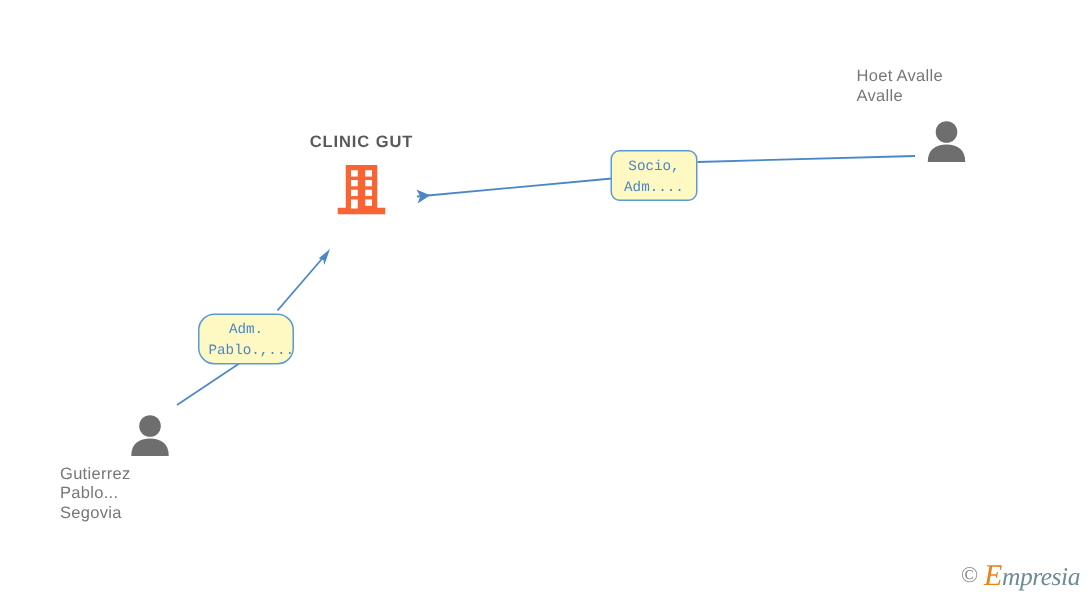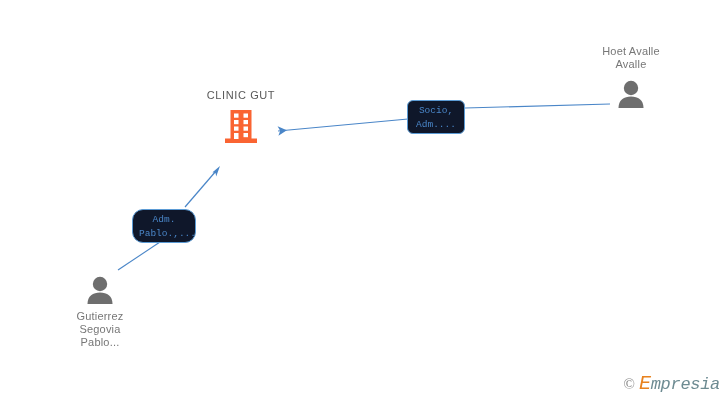--- a/index.html
+++ b/index.html
@@ -27,55 +27,54 @@
   }
 
   
   .company-node {
     position: absolute;
     text-align: center;
   }
   .company-label {
     font-family: "Liberation Sans", sans-serif;
     font-size: 11px;
-    font-weight: normal;
+    font-weight: bold;
     color: #595959;
     letter-spacing: 0.6px;
     line-height: 14px;
     white-space: nowrap;
   }
   .building-icon {
     margin: 8px auto 0 auto;
     display: block;
   }
 
   
   .person-node {
     position: absolute;
-    text-align: center;
     width: 120px;
   }
   .person-label {
     font-family: "Liberation Sans", sans-serif;
     font-size: 11px;
     color: #777777;
     line-height: 13px;
     letter-spacing: 0.2px;
   }
   .person-icon {
     display: block;
     margin: 0 auto;
   }
 
   
   .relation-box {
     position: absolute;
     border: 1px solid #5b9bd5;
     border-radius: 6px;
-    background: #0f172a;
+    background: #fef9c3;
     color: #4a86c8;
     font-family: "Liberation Mono", monospace;
     font-size: 9.5px;
     line-height: 14px;
     text-align: center;
     padding: 3px 6px;
     box-sizing: border-box;
     white-space: nowrap;
   }
 
@@ -89,21 +88,21 @@
     gap: 4px;
     user-select: none;
   }
   .wm-copy {
     font-family: "Liberation Serif", serif;
     font-size: 15px;
     color: #8a8a8a;
     line-height: 1;
   }
   .wm-word {
-    font-family: Liberation Mono, monospace;
+    font-family: Liberation Serif, serif;
     font-style: italic;
     font-size: 17px;
     color: #6d8b92;
     line-height: 1;
     letter-spacing: -0.3px;
   }
   .wm-word .wm-first {
     color: #e8821e;
     font-size: 20px;
   }
@@ -154,22 +153,22 @@
       <path d="M2.5,28 C2.5,19.6 8,16.4 15,16.4 C22,16.4 27.5,19.6 27.5,28 Z" fill="#6e6e6e"></path>
     </svg>
   </div>
 
   <div class="person-node" style="left:40px; top:276px;">
     <svg class="person-icon" width="30" height="28" viewBox="0 0 30 28" xmlns="http://www.w3.org/2000/svg">
       <circle cx="15" cy="8" r="7.2" fill="#6e6e6e"></circle>
       <path d="M2.5,28 C2.5,19.6 8,16.4 15,16.4 C22,16.4 27.5,19.6 27.5,28 Z" fill="#6e6e6e"></path>
     </svg>
     <div class="person-label" style="margin-top:6px;">Gutierrez</div>
+    <div class="person-label">Pablo...</div>
     <div class="person-label">Segovia</div>
-    <div class="person-label">Pablo...</div>
   </div>
 
   <div class="relation-box" style="left:407px; top:100px; width:58px; height:34px;">
     <div>Socio,</div>
     <div>Adm....</div>
   </div>
 
   <div class="relation-box" style="left:132px; top:209px; width:64px; height:34px;border-radius:11px;">
     <div>Adm.</div>
     <div>Pablo.,...</div>

